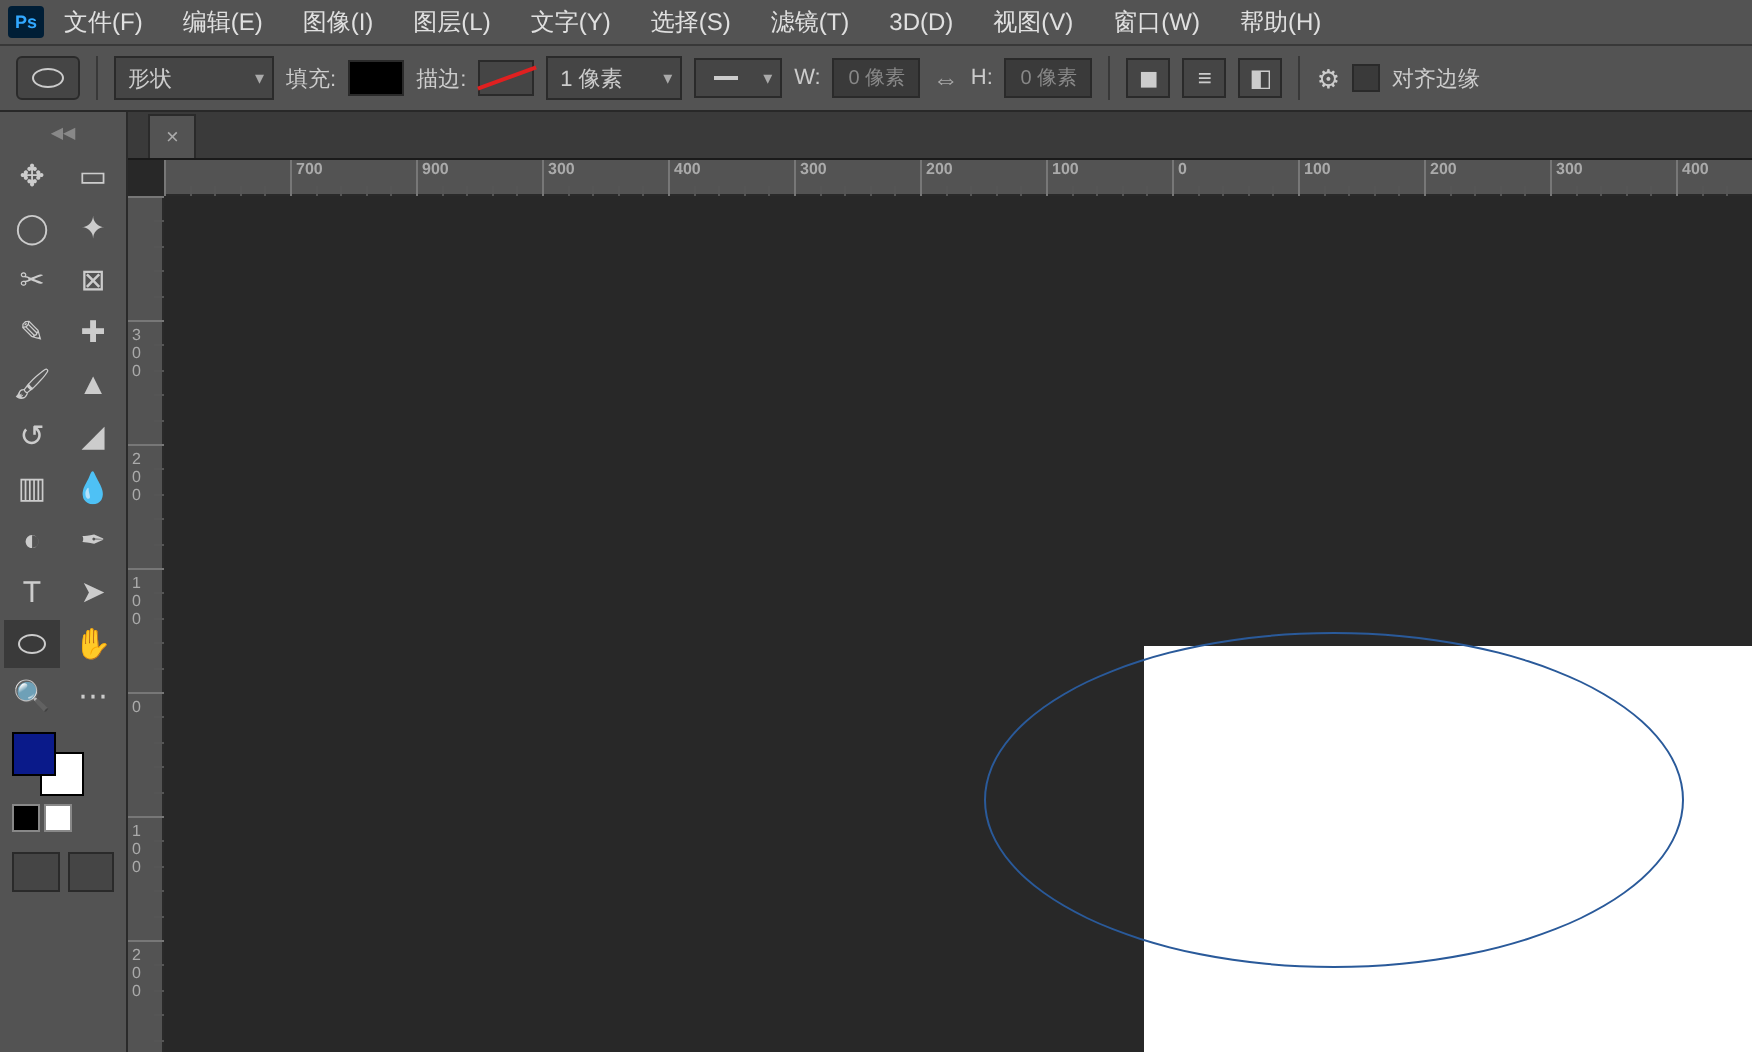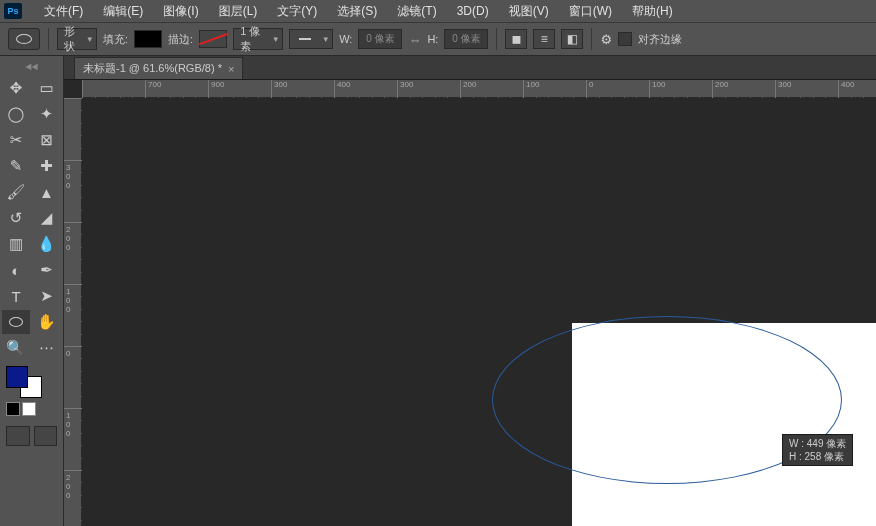--- a/index.html
+++ b/index.html
@@ -1,20 +1,20 @@
 <!DOCTYPE html>
 <html><head>
 <meta charset="utf-8">
 <style>
 * { margin: 0; padding: 0; box-sizing: border-box; font-family: "Microsoft YaHei", Arial, sans-serif; }
 body { width: 876px; height: 526px; background: #535353; overflow: hidden; color: #ccc; font-size: 12px; }
 
 
 .menubar { height: 22px; background: #535353; display: flex; align-items: center; padding-left: 4px; }
-.ps-logo { width: 18px; height: 16px; background: #001e36; color: #31a8ff; font-size: 9px; font-weight: bold; display: flex; align-items: center; justify-content: center; margin-right: 12px; border-radius: 2px; }
+.ps-logo { width: 18px; height: 16px; background: #001e36; color: #31a8ff; font-size: 9px; font-weight: bold; display: flex; align-items: center; justify-content: center; border-radius: 2px; }
 .menu-item { color: #e0e0e0; font-size: 12px; padding: 0 10px; cursor: default; }
 
 
 .optbar { height: 34px; background: #535353; border-top: 1px solid #383838; border-bottom: 1px solid #282828; display: flex; align-items: center; padding: 0 8px; gap: 6px; }
 .tool-preset { width: 32px; height: 22px; background: #454545; border: 1px solid #2a2a2a; border-radius: 3px; display: flex; align-items: center; justify-content: center; }
 .ellipse-icon { width: 16px; height: 10px; border: 1.5px solid #ccc; border-radius: 50%; }
 .dropdown { height: 22px; background: #454545; border: 1px solid #2a2a2a; color: #ccc; font-size: 11px; padding: 0 18px 0 6px; display: flex; align-items: center; position: relative; }
 .dropdown::after { content: "▾"; position: absolute; right: 4px; font-size: 9px; color: #aaa; }
 .opt-label { color: #ccc; font-size: 11px; }
 .color-swatch { width: 28px; height: 18px; border: 1px solid #2a2a2a; }
@@ -47,21 +47,21 @@
 .mini-box { width:14px; height:14px; border:1px solid #888; }
 .qm-row { display:flex; gap:4px; padding: 6px 6px; }
 .qm-btn { width:24px; height:20px; border:1px solid #2a2a2a; background:#454545; }
 
 
 .docarea { flex: 1; display: flex; flex-direction: column; background: #282828; }
 .tabstrip { height: 24px; background: #3a3a3a; display:flex; align-items:flex-end; padding-left: 10px; border-bottom: 1px solid #1a1a1a; }
 .tab { height: 22px; background: #535353; border: 1px solid #2a2a2a; border-bottom: none; padding: 0 8px; display:flex; align-items:center; gap:6px; font-size:11px; color:#ccc; }
 .tab-close { color:#aaa; font-size:11px; cursor:pointer; }
 .canvas-wrap { flex:1; position:relative; overflow:hidden; }
-.ruler-h { position:absolute; top:0; left:18px; right:0; height:18px; background:#535353; border-bottom:1px solid #2a2a2a; z-index:2; }
+.ruler-h { position:absolute; top:0; left:18px; right:0; height:18px; background:#535353; border-bottom:1px solid #2a2a2a; z-index:2;font-weight:bold; }
 .ruler-v { position:absolute; top:18px; left:0; width:18px; bottom:0; background:#535353; border-right:1px solid #2a2a2a; z-index:2; }
 .tick-h { position:absolute; top:0; height:18px; border-left:1px solid #777; font-size:8px; color:#aaa; padding-left:2px; }
 .tick-h.minor { height:5px; top:13px; border-left:1px solid #555; }
 .tick-v { position:absolute; left:0; width:18px; border-top:1px solid #777; font-size:8px; color:#aaa; writing-mode: vertical-rl; text-orientation: mixed; }
 .tick-v .lbl { position:absolute; left:2px; top:2px; writing-mode:horizontal-tb; font-size:8px; letter-spacing:-0.5px; }
 .tick-v.minor { width:5px; left:13px; border-top:1px solid #555; }
 .canvas { position:absolute; left:18px; top:18px; right:0; bottom:0; background:#282828; }
 .artboard { position:absolute; background:#fff; left:490px; top:225px; width:420px; height:300px; }
 .ellipse-shape { position:absolute; left:410px; top:218px; width:350px; height:168px; border:1.5px solid #2a5a9a; border-radius:50%; background:transparent; }
 .dim-tooltip { position:absolute; left:700px; top:336px; background:#3a3a3a; border:1px solid #1a1a1a; padding:2px 6px; font-size:10px; color:#ccc; line-height:1.3; }
@@ -82,26 +82,26 @@
   <div class="menu-item">视图(V)</div>
   <div class="menu-item">窗口(W)</div>
   <div class="menu-item">帮助(H)</div>
 </div>
 
 <div class="optbar">
   <div class="tool-preset">
       <div class="ellipse-icon"></div>
     </div>
   <div class="sep"></div>
-  <div class="dropdown" style="width:40px">形状</div>
+  <div class="dropdown" style="width:80px">形状</div>
   <span class="opt-label">填充:</span>
   <div class="color-swatch" style="background:#000"></div>
   <span class="opt-label">描边:</span>
   <div class="stroke-swatch"></div>
-  <div class="dropdown" style="width:50px">1 像素</div>
+  <div class="dropdown" style="width:68px">1 像素</div>
   <div class="dropdown stroke-style" style="width:44px"></div>
   <span class="wh-label">W:</span>
   <div class="wh-input">0 像素</div>
   <span class="link-icon">⇔</span>
   <span class="wh-label">H:</span>
   <div class="wh-input">0 像素</div>
   <div class="sep"></div>
   <div class="opt-icon">◼</div>
   <div class="opt-icon">≡</div>
   <div class="opt-icon">◧</div>
@@ -153,21 +153,20 @@
     </div>
     <div class="qm-row">
       <div class="qm-btn"></div>
       <div class="qm-btn"></div>
     </div>
   </div>
 
   <div class="docarea">
     <div class="tabstrip">
       <div class="tab">
-        <span>未标题-1 @ 61.6%(RGB/8) *</span>
         <span class="tab-close">×</span>
       </div>
     </div>
     <div class="canvas-wrap">
       <div class="ruler-h" id="rh">
           <div class="tick-h" style="left: 0px;"></div>
           <div class="tick-h minor" style="left: 12.6px;"></div>
           <div class="tick-h minor" style="left: 25.2px;"></div>
           <div class="tick-h minor" style="left: 37.8px;"></div>
           <div class="tick-h minor" style="left: 50.4px;"></div>
@@ -278,21 +277,17 @@
             <span class="lbl">2<br>0<br>0</span>
           </div>
           <div class="tick-v minor" style="top: 384.4px;"></div>
           <div class="tick-v minor" style="top: 396.8px;"></div>
           <div class="tick-v minor" style="top: 409.2px;"></div>
           <div class="tick-v minor" style="top: 421.6px;"></div>
         </div>
       <div class="canvas">
         <div class="artboard"></div>
         <div class="ellipse-shape"></div>
-        <div class="dim-tooltip">
-          <div><span>W :</span> <span>449 像素</span></div>
-          <div><span>H :</span> <span>258 像素</span></div>
-        </div>
       </div>
     </div>
   </div>
 
 </div>
 
 </body></html>

